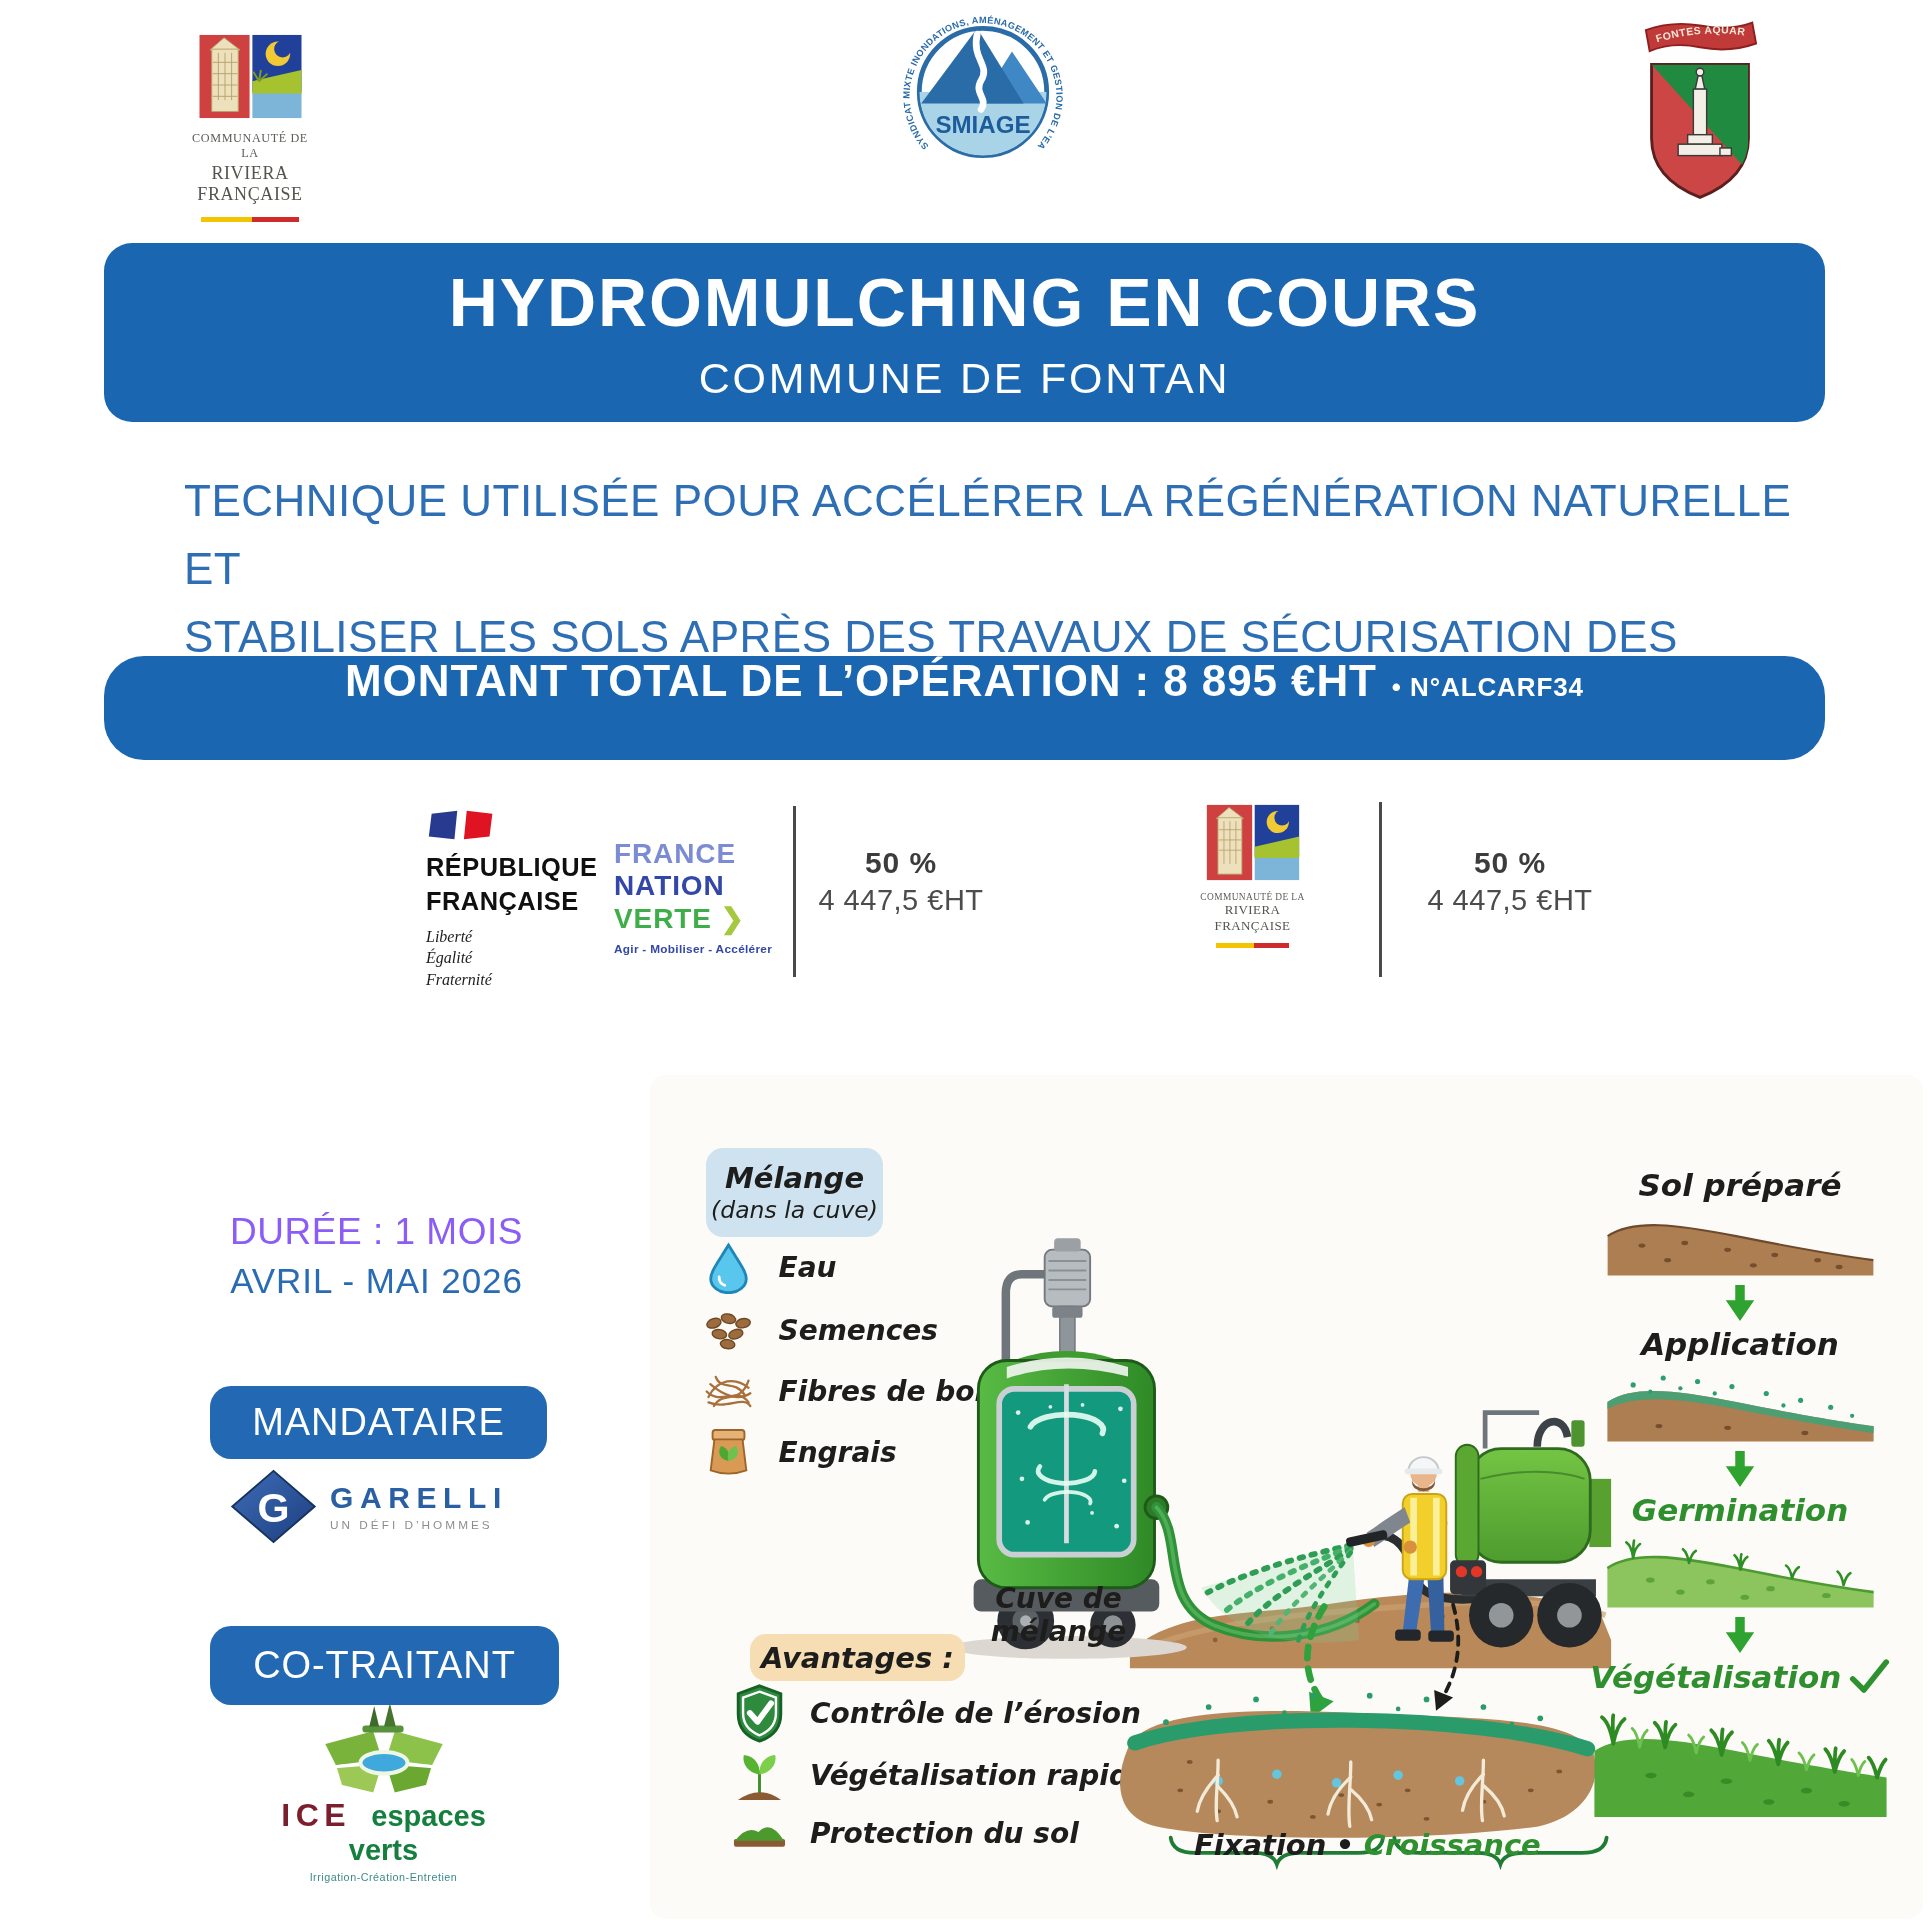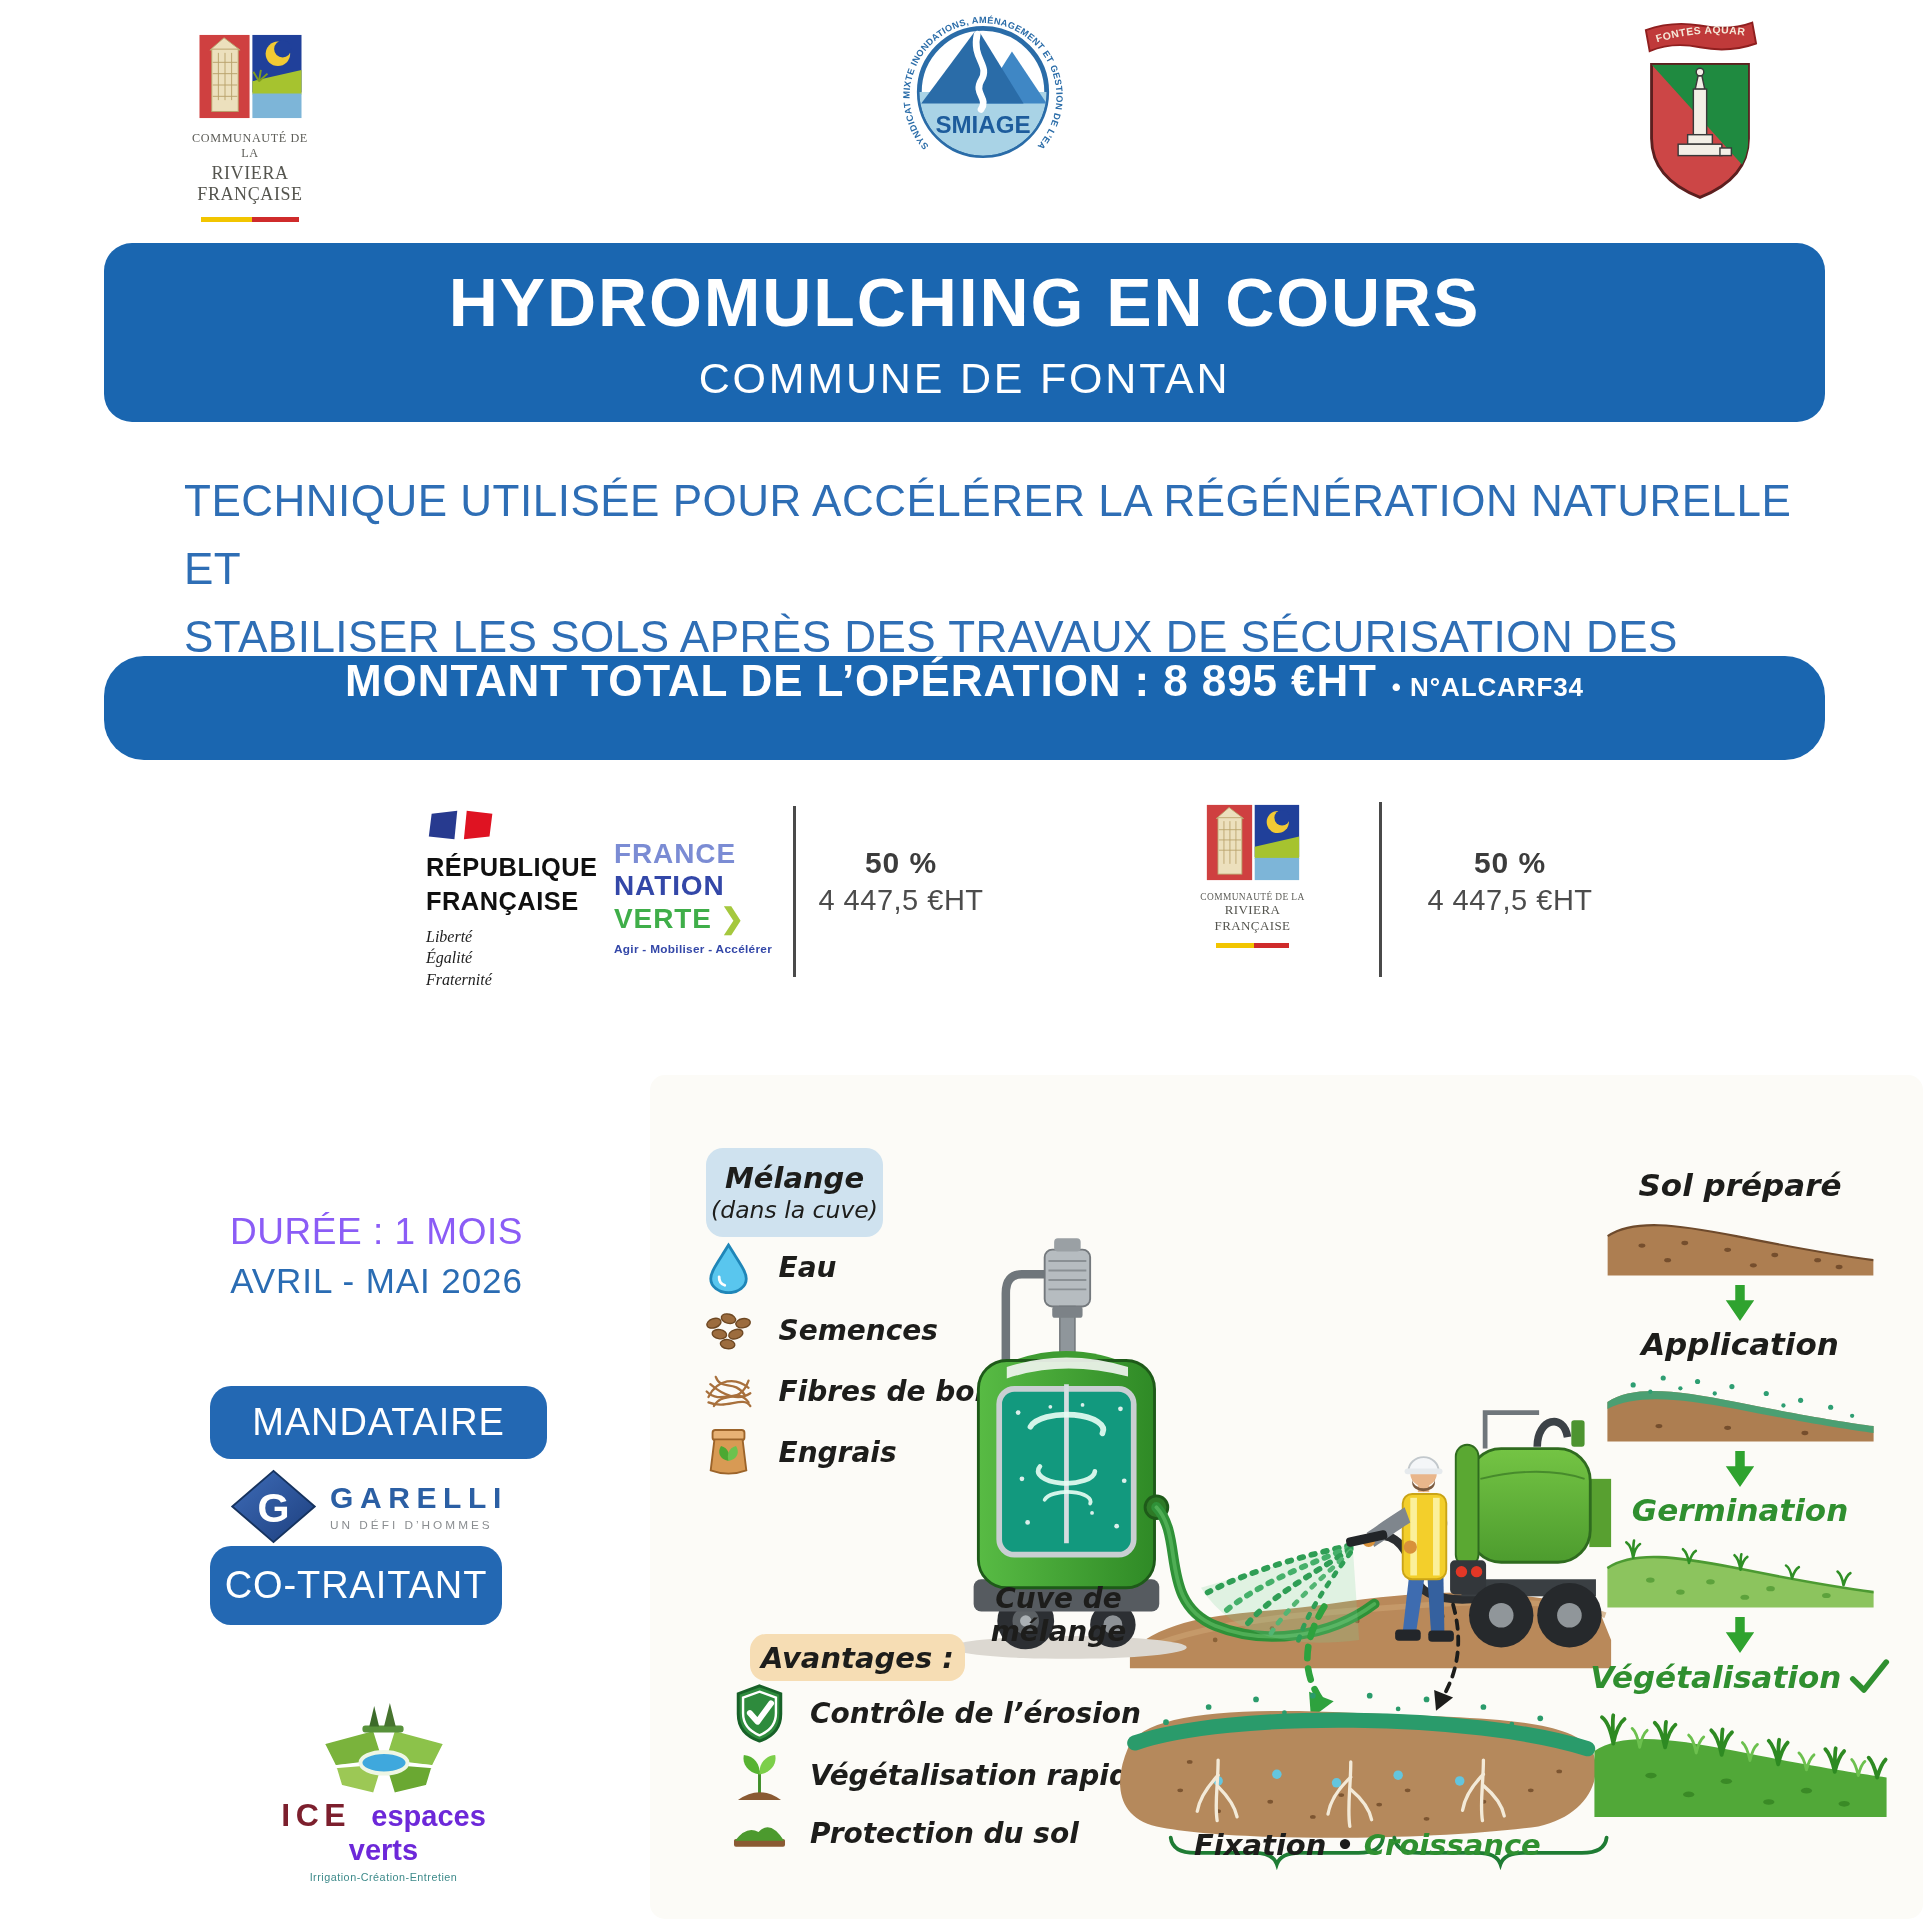--- a/index.html
+++ b/index.html
@@ -48,29 +48,29 @@
   .carf-small .c1{font-family:"Liberation Serif",serif;font-size:9.4px;letter-spacing:0.4px;color:#5d5d58;margin-top:7.5px;}
   .carf-small .c2{font-family:"Liberation Serif",serif;font-size:13px;letter-spacing:0.4px;color:#55554f;margin-top:0.9px;}
   .carf-small .bar{width:73px;height:4.7px;margin:8.5px auto 0;background:linear-gradient(to right,#f2c500 0 52%,#cf2b2b 52% 100%);}
 
   
   .duration{left:209px;top:1211px;width:335px;text-align:center;}
   .duration-label{font-size:37px;font-weight:400;color:#8b5cf6;letter-spacing:0.5px;}
   .duration-dates{font-size:35px;color:#2a6cb3;margin-top:7.5px;letter-spacing:0.9px;}
   .pill{background:#2368b3;border-radius:21px;color:#fff;display:flex;align-items:center;justify-content:center;font-size:38px;letter-spacing:0.9px;}
   .mandataire-pill{left:210px;top:1386px;width:337px;height:73px;}
-  .cotraitant-pill{left:210px;top:1546px;width:292px;height:79px;}
+  .cotraitant-pill{left:210px;top:1626px;width:349px;height:79px;}
   .garelli{left:230px;top:1469px;width:311px;display:flex;align-items:center;}
   .garelli-text{margin-left:13px;}
   .garelli-name{font-size:30px;font-weight:700;color:#2b5fa4;letter-spacing:6.6px;}
   .garelli-tag{font-size:11.8px;color:#8a8d90;letter-spacing:3px;margin-top:2.8px;}
   .ice{left:247px;top:1702px;width:273px;text-align:center;}
   .ice-line{margin-top:-5.6px;}
   .ice-name{font-size:32px;font-weight:800;color:#7c1f2d;letter-spacing:5.6px;}
-  .ice-suffix{font-size:29px;color:#6d28d9;font-weight:600;margin-left:20px;}
+  .ice-suffix{font-size:29px;color:#15803d;font-weight:600;margin-left:20px;}
   .ice-tag{font-size:10.8px;color:#3d8a8a;margin-top:3.8px;letter-spacing:0.5px;}
 
   
   .illus{left:650px;top:1075px;width:1273px;height:844px;background:#fcfbf7;border-radius:15px;}
   .melange-box{left:56px;top:73px;width:177px;height:89px;background:#cfe2ef;border-radius:17px;display:flex;flex-direction:column;align-items:center;justify-content:center;}
   .melange-box .t1{font-size:29px;}
   .melange-box .t2{font-size:23.5px;font-weight:500;margin-top:1.9px;}
   .ing-row{left:53px;display:flex;align-items:center;}
   .ing-row .icon{width:51px;display:flex;justify-content:center;}
   .ing-row .lbl{font-size:28px;margin-left:24.5px;}

